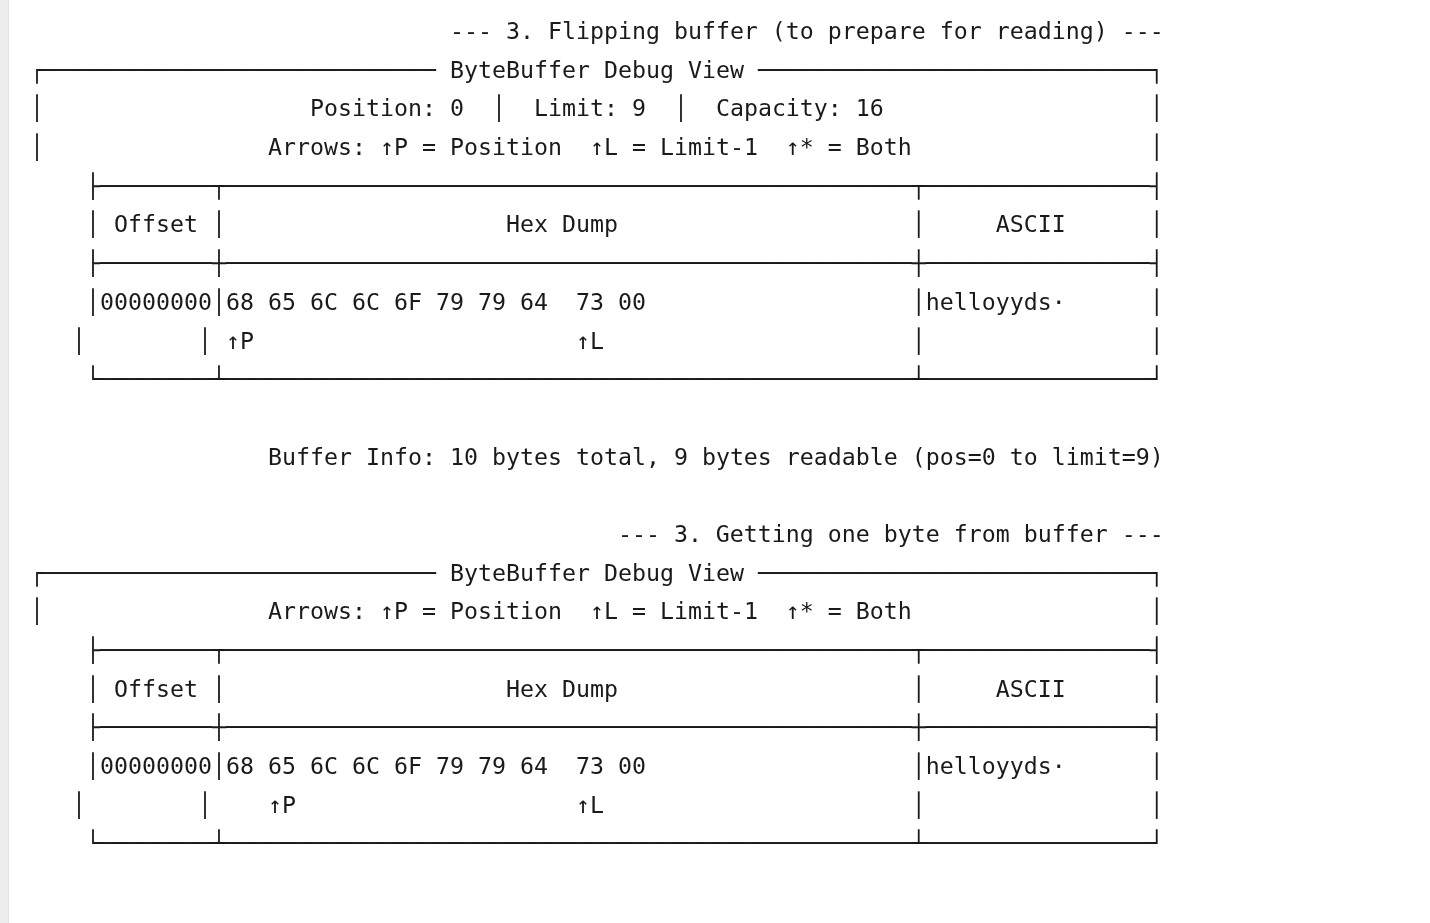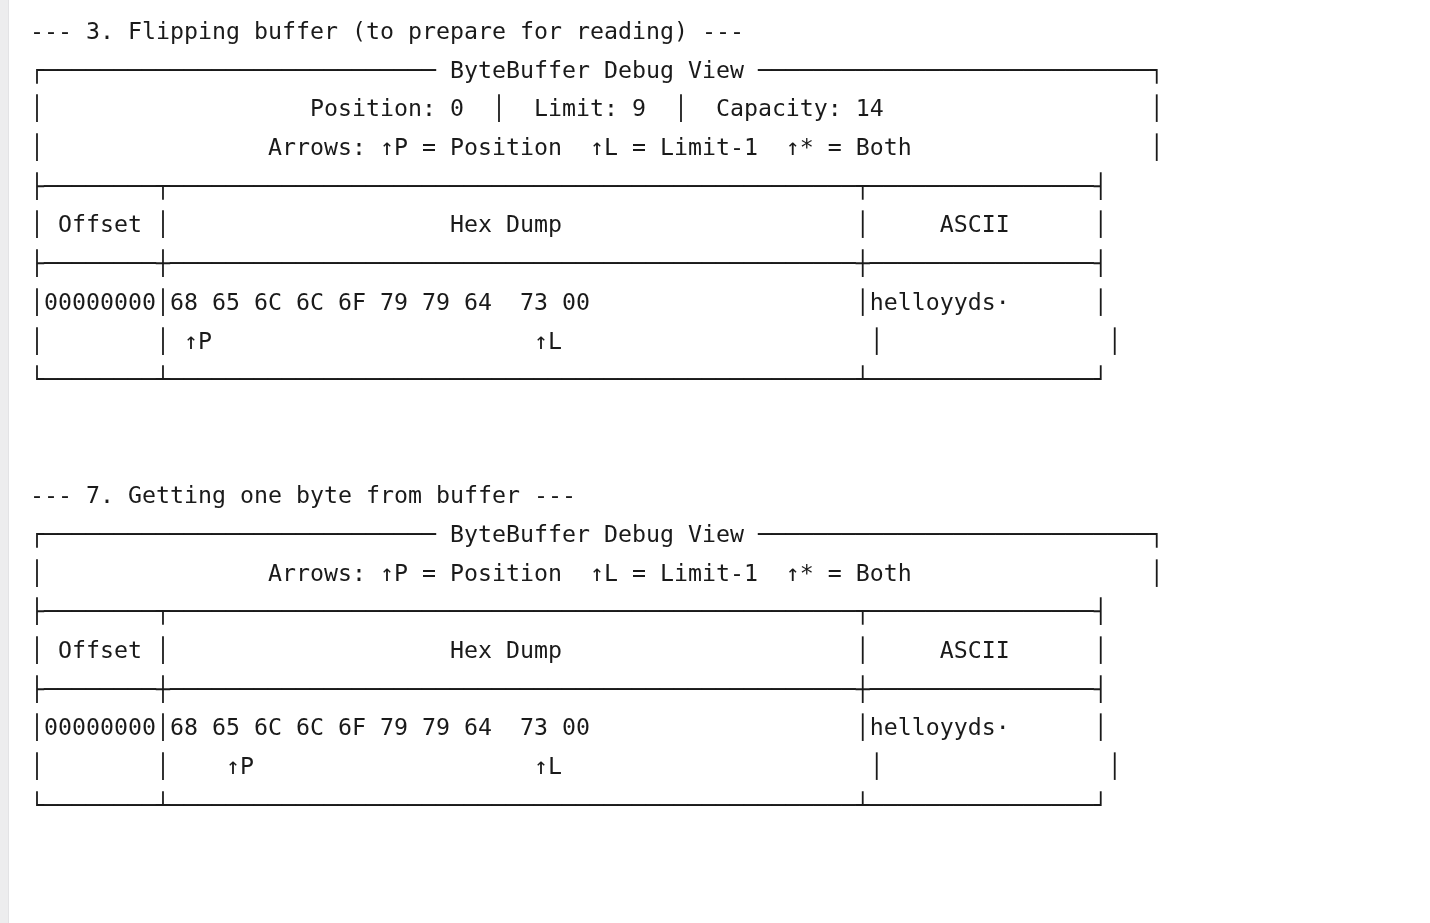--- a/index.html
+++ b/index.html
@@ -31,42 +31,44 @@
     font-family: "DejaVu Sans Mono", "Liberation Mono", monospace;
     font-size: 23.25px;
     line-height: 38.7px;
     color: #1a1a1a;
     font-variant-ligatures: none;
   }
   .line {
     white-space: pre;
     min-height: 38.7px;
     height: 38.7px;
+    text-align: right;
   }
 </style>
 </head>
 <body>
 
 <div id="screen">
   <div class="left-gutter"></div>
 
   <div class="terminal">
     <div class="line">--- 3. Flipping buffer (to prepare for reading) ---</div>
     <div class="line">┌──────────────────────────── ByteBuffer Debug View ────────────────────────────┐</div>
-    <div class="line">│                   Position: 0  │  Limit: 9  │  Capacity: 14                   │</div>
+    <div class="line">│                   Position: 0  │  Limit: 9  │  Capacity: 16                   │</div>
     <div class="line">│                Arrows: ↑P = Position  ↑L = Limit-1  ↑* = Both                 │</div>
     <div class="line">├────────┬─────────────────────────────────────────────────┬────────────────┤</div>
     <div class="line">│ Offset │                    Hex Dump                     │     ASCII      │</div>
     <div class="line">├────────┼─────────────────────────────────────────────────┼────────────────┤</div>
     <div class="line">│00000000│68 65 6C 6C 6F 79 79 64  73 00                   │helloyyds·      │</div>
     <div class="line">│        │ ↑P                       ↑L                      │                │</div>
     <div class="line">└────────┴─────────────────────────────────────────────────┴────────────────┘</div>
     <div class="line"></div>
+    <div class="line">Buffer Info: 10 bytes total, 9 bytes readable (pos=0 to limit=9)</div>
     <div class="line"></div>
-    <div class="line">--- 7. Getting one byte from buffer ---</div>
+    <div class="line">--- 3. Getting one byte from buffer ---</div>
     <div class="line">┌──────────────────────────── ByteBuffer Debug View ────────────────────────────┐</div>
     <div class="line">│                Arrows: ↑P = Position  ↑L = Limit-1  ↑* = Both                 │</div>
     <div class="line">├────────┬─────────────────────────────────────────────────┬────────────────┤</div>
     <div class="line">│ Offset │                    Hex Dump                     │     ASCII      │</div>
     <div class="line">├────────┼─────────────────────────────────────────────────┼────────────────┤</div>
     <div class="line">│00000000│68 65 6C 6C 6F 79 79 64  73 00                   │helloyyds·      │</div>
     <div class="line">│        │    ↑P                    ↑L                      │                │</div>
     <div class="line">└────────┴─────────────────────────────────────────────────┴────────────────┘</div>
   </div>
 </div>

